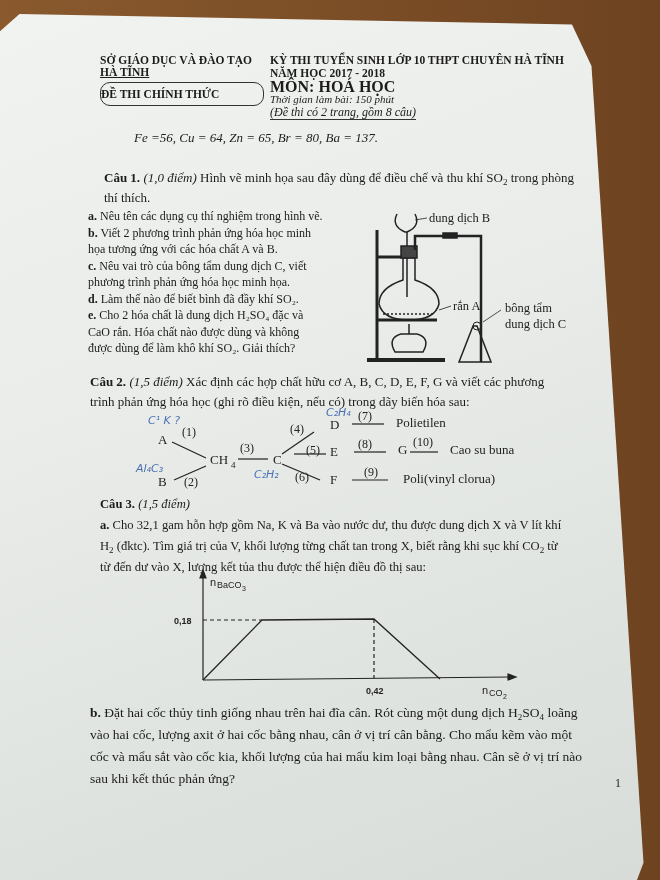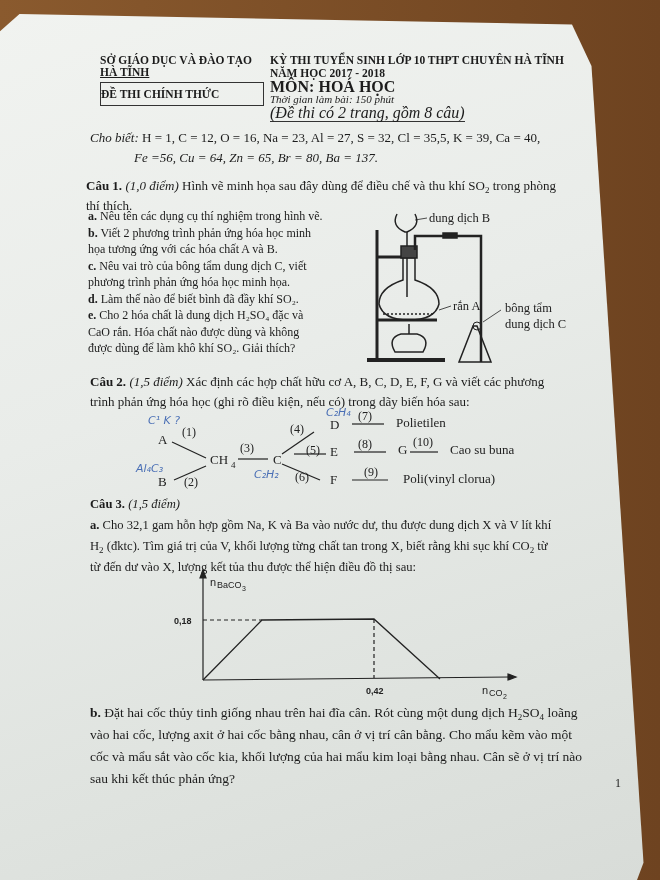--- a/index.html
+++ b/index.html
@@ -25,37 +25,36 @@
 </style>
 </head>
 <body>
 
 <div class="paper">
 
   <div class="abs hdr" style="left:100px;top:40px;width:170px;">
     <div>SỞ GIÁO DỤC VÀ ĐÀO TẠO</div>
     <div style="text-decoration:underline;">HÀ TĨNH</div>
   </div>
-  <div class="abs box hdr" style="left:100px;top:68px;width:162px;height:22px;line-height:22px;">
+  <div class="abs box hdr" style="left:100px;top:68px;width:162px;height:22px;line-height:22px;border-radius:10px;">
     <span>ĐỀ THI CHÍNH THỨC</span>
   </div>
   <div class="abs hdr" style="left:270px;top:40px;width:370px;line-height:13px;">
     <div>KỲ THI TUYỂN SINH LỚP 10 THPT CHUYÊN HÀ TĨNH</div>
     <div>NĂM HỌC 2017 - 2018</div>
     <div style="font-size:16px;">MÔN: HOÁ HỌC</div>
     <div class="i" style="font-weight:normal;font-size:11px;">Thời gian làm bài: 150 phút</div>
-    <div class="i" style="font-weight:normal;font-size:16px;"><span style="border-bottom:1px solid #333;">(Đề thi có 2 trang, gồm 8 câu)</span></div>
+    <div class="i" style="font-weight:normal;font-size:12px;"><span style="border-bottom:1px solid #333;">(Đề thi có 2 trang, gồm 8 câu)</span></div>
   </div>
 
   <div class="abs txt" style="left:90px;top:114px;width:540px;">
-    <div><span class="i">Cho biết:</span> <span>H = 1, C = 12, O = 16, Na = 23,  Al = 27, S = 32, Cl = 35,5,  K = 39, Ca = 40,</span></div>
     <div style="padding-left:44px;font-style:italic;">Fe =56, Cu = 64, Zn = 65, Br = 80, Ba = 137.</div>
   </div>
 
-  <div class="abs txt" style="left:86px;top:154px;width:530px;margin-top:8px;">
+  <div class="abs txt" style="left:104px;top:154px;width:530px;">
     <span class="b">Câu 1.</span> <span class="i">(1,0 điểm)</span> <span>Hình vẽ minh họa sau đây dùng để điều chế và thu khí SO</span><sub>2</sub><span> trong phòng</span><br>
     <span>thí thích.</span>
   </div>
   <div class="abs" style="left:88px;top:194px;width:258px;font-size:12px;line-height:16.5px;">
     <div><b>a.</b> <span>Nêu tên các dụng cụ thí nghiệm trong hình vẽ.</span></div>
     <div><b>b.</b> <span>Viết 2 phương trình phản ứng hóa học minh</span></div>
     <div>họa tương ứng với các hóa chất A và B.</div>
     <div><b>c.</b> <span>Nêu vai trò của bông tẩm dung dịch C, viết</span></div>
     <div>phương trình phản ứng hóa học minh họa.</div>
     <div><b>d.</b> <span>Làm thế nào để biết bình đã đầy khí SO₂.</span></div>
@@ -142,21 +141,21 @@
       <line x1="222" y1="74" x2="258" y2="74"></line>
     </g>
     <g class="hand" font-family="DejaVu Sans, sans-serif" font-size="11" fill="#4a6fb5" font-style="italic">
       <text x="18" y="18">C¹ K ?</text>
       <text x="6" y="66">Al₄C₃</text>
       <text x="124" y="72">C₂H₂</text>
       <text x="196" y="10">C₂H₄</text>
     </g>
   </svg>
 
-  <div class="abs txt" style="left:90px;top:480px;width:545px;font-size:12.6px;line-height:21px;">
+  <div class="abs txt" style="left:100px;top:480px;width:545px;font-size:12.6px;line-height:21px;">
     <div><span class="b">Câu 3.</span> <span class="i">(1,5 điểm)</span></div>
     <div><b>a.</b> <span>Cho 32,1 gam hỗn hợp gồm Na, K và Ba vào nước dư, thu được dung dịch X và V lít khí</span></div>
     <div><span>H</span><sub>2</sub><span> (đktc). Tìm giá trị của V, khối lượng từng chất tan trong X, biết rằng khi sục khí CO</span><sub>2</sub><span> từ</span></div>
     <div>từ đến dư vào X, lượng kết tủa thu được thể hiện điều đồ thị sau:</div>
   </div>
 
   <svg class="abs" style="left:170px;top:548px;" width="380" height="140" viewBox="0 0 380 140">
     <g stroke="#222" stroke-width="1.2" fill="none">
       <line x1="33" y1="118" x2="33" y2="12"></line>
       <polygon points="33,8 30,16 36,16" fill="#222"></polygon>

